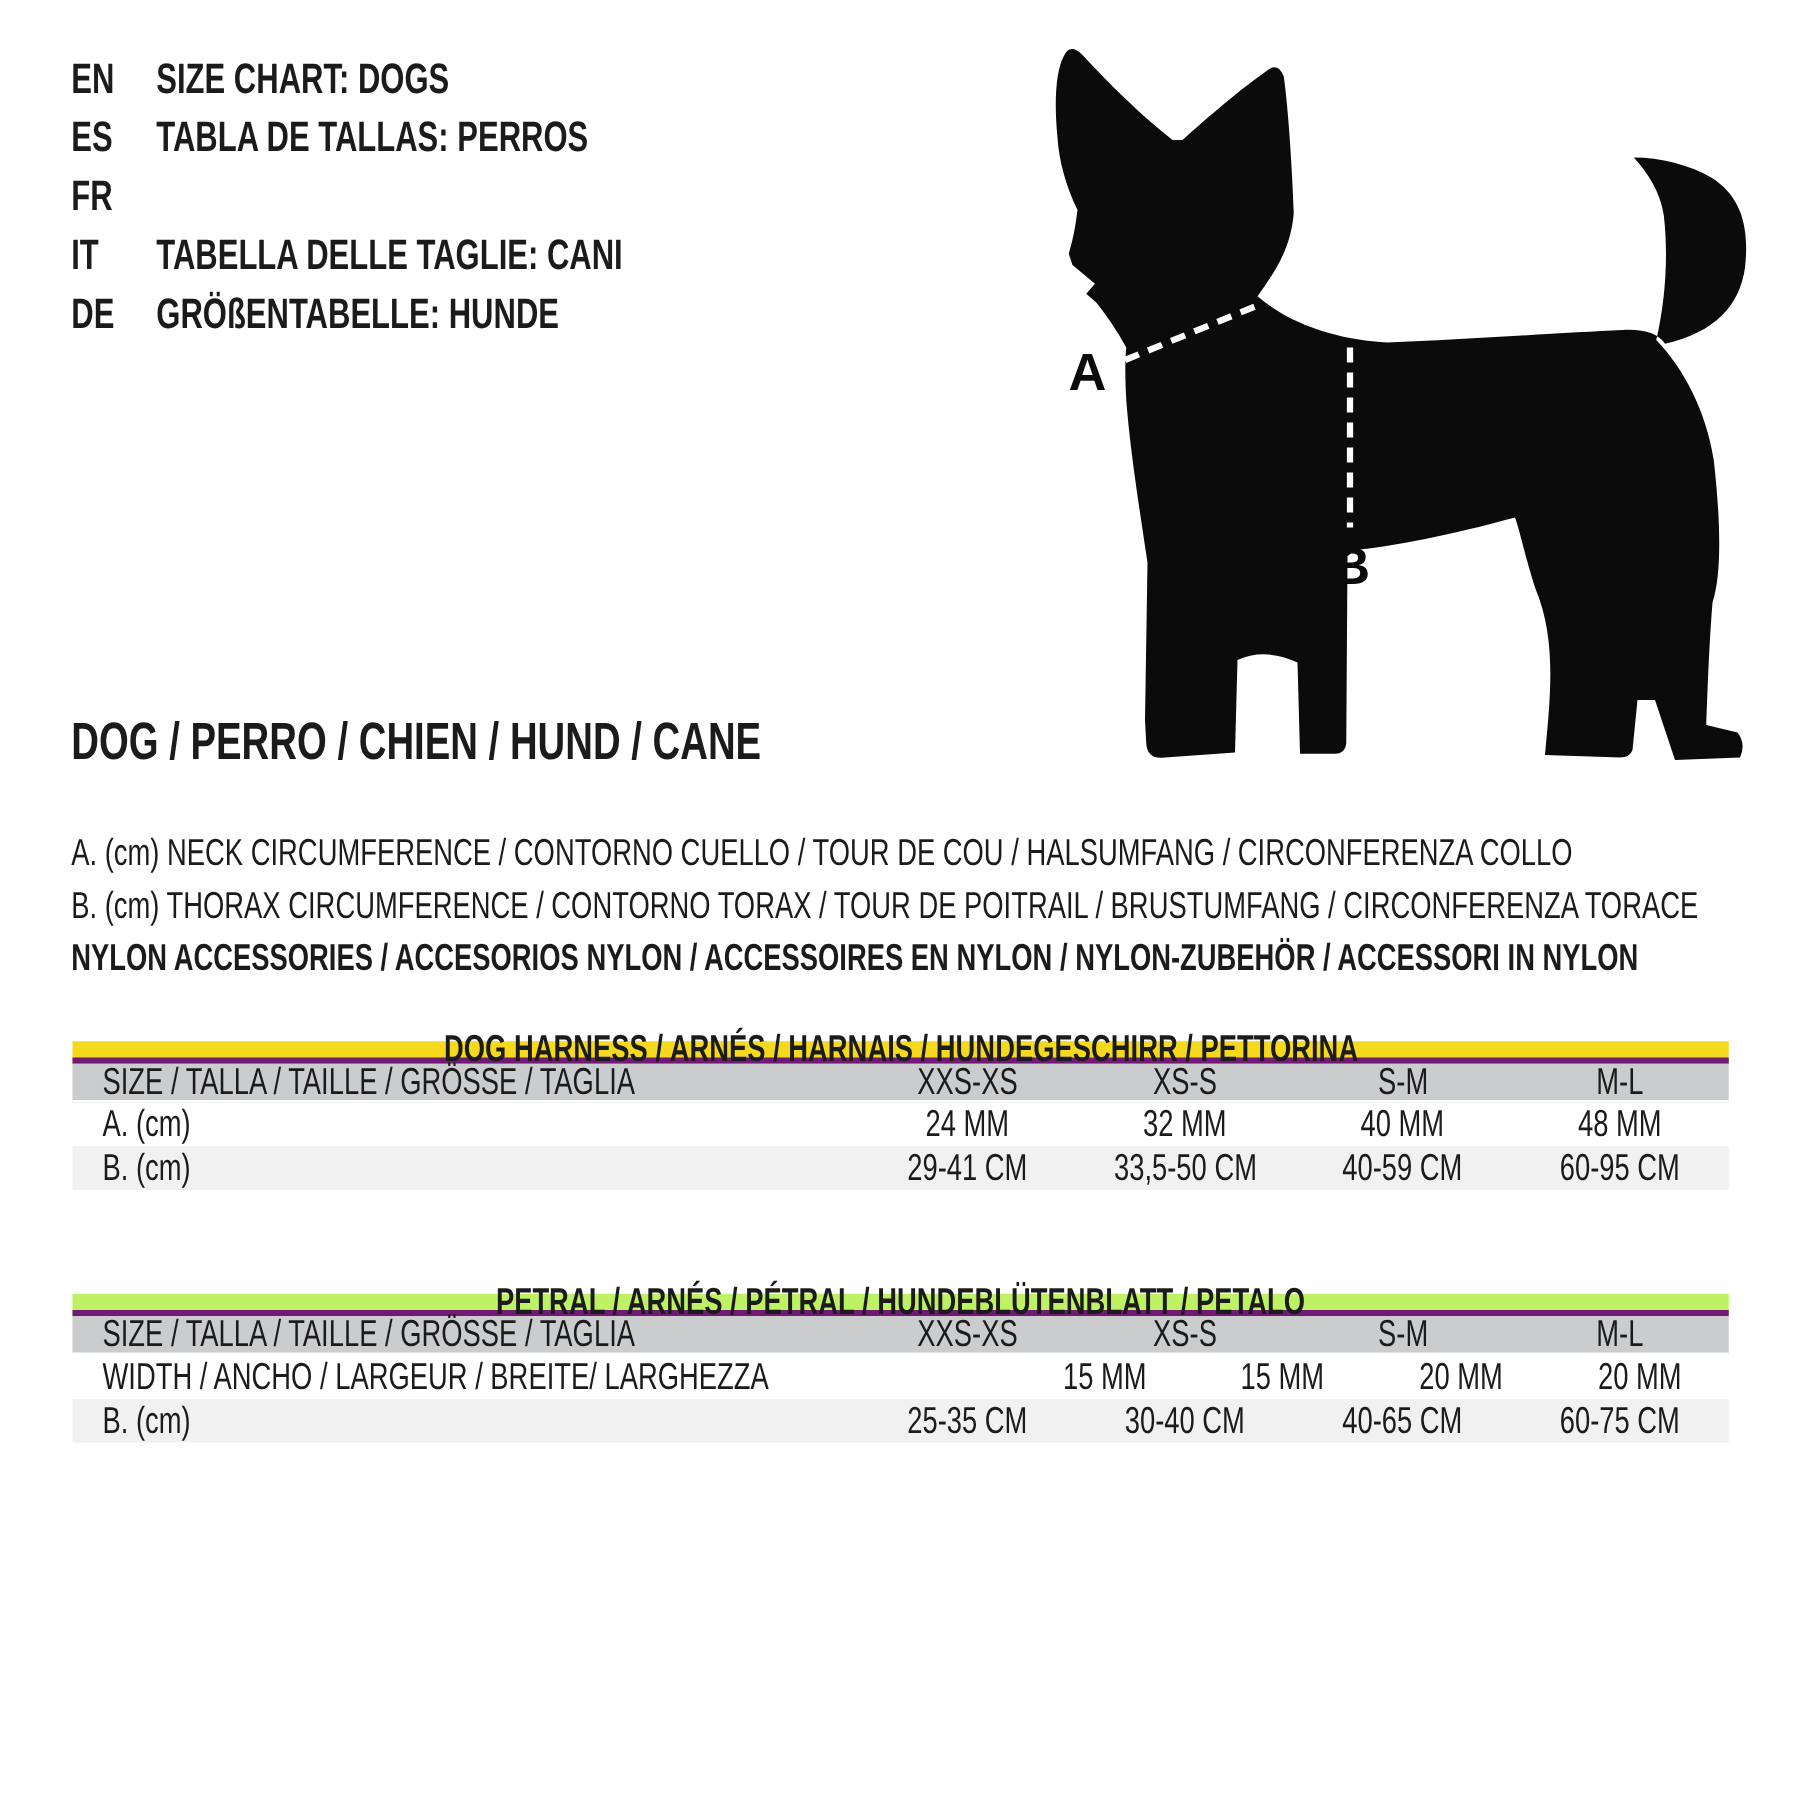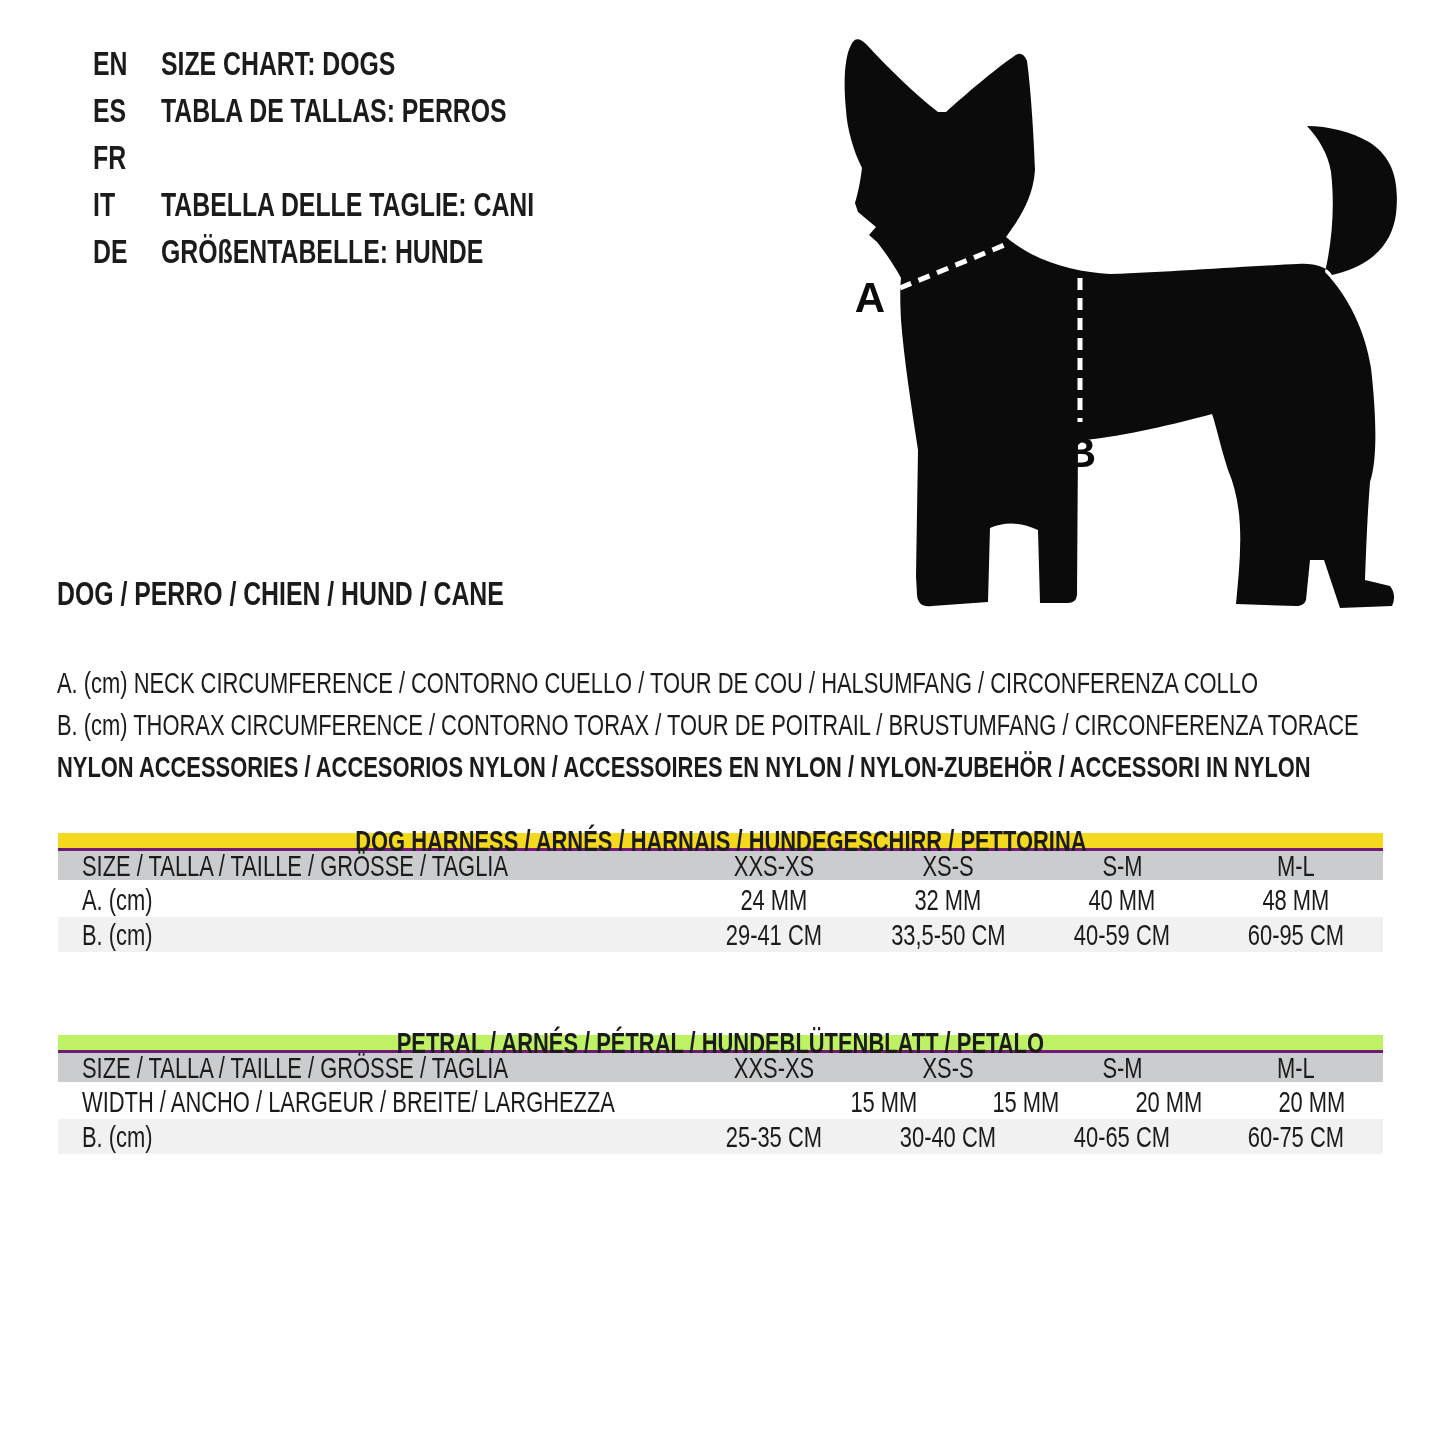--- a/index.html
+++ b/index.html
@@ -8,36 +8,36 @@
     position:relative; width:1445px; height:1445px; background:#ffffff;
     font-family:"Liberation Sans", sans-serif; color:#1b1b1b; overflow:hidden;
   }
   
   .cx  { display:inline-block; transform:scaleX(0.73); transform-origin:center center; white-space:nowrap; }
   .cxl { display:inline-block; transform:scaleX(0.73); transform-origin:left center; white-space:nowrap; }
 
   
   .lang-block { position:absolute; left:57px; top:40px; }
   .lang-row { display:flex; height:47px; align-items:center; font-size:34px; font-weight:bold; }
-  .lang-code { width:68px; flex:0 0 68px;margin-left:36px; }
+  .lang-code { width:68px; flex:0 0 68px; }
   
   .dog-figure { position:absolute; left:820px; top:20px; }
   
-  .caption { position:absolute; left:57px; top:574px; font-size:34px; font-weight:bold; line-height:38px; }
+  .caption { position:absolute; left:57px; top:574px; font-size:42px; font-weight:bold; line-height:38px; }
   
   .notes { position:absolute; left:57px; top:662px; }
   .note-line { height:42px; line-height:42px; font-size:30px; }
   .note-line.bold { font-weight:bold; }
   
   .tbl { position:absolute; left:58px; width:1325px; }
   .tbl-1 { top:833px; }
   .tbl-2 { top:1035px; }
   .t-title {
     height:18px; display:flex; align-items:center; justify-content:center;
-    font-size:30px; font-weight:bold; border-bottom:3px solid #701a75;
+    font-size:30px; font-weight:bold; border-bottom:5px solid #701a75;
   }
   .t-row { display:flex; height:35px; font-size:30px; }
   .t-size { height:31px; border-bottom:2px solid #fff; }
   .t-cell { display:flex; align-items:center; justify-content:center; flex:1 1 0; }
   .t-label { flex:0 0 47.5%; justify-content:flex-start; padding-left:24px; }
   .row-alt { background:#f1f1f2;justify-content:space-between; }
 </style>
 </head>
 <body>
 

